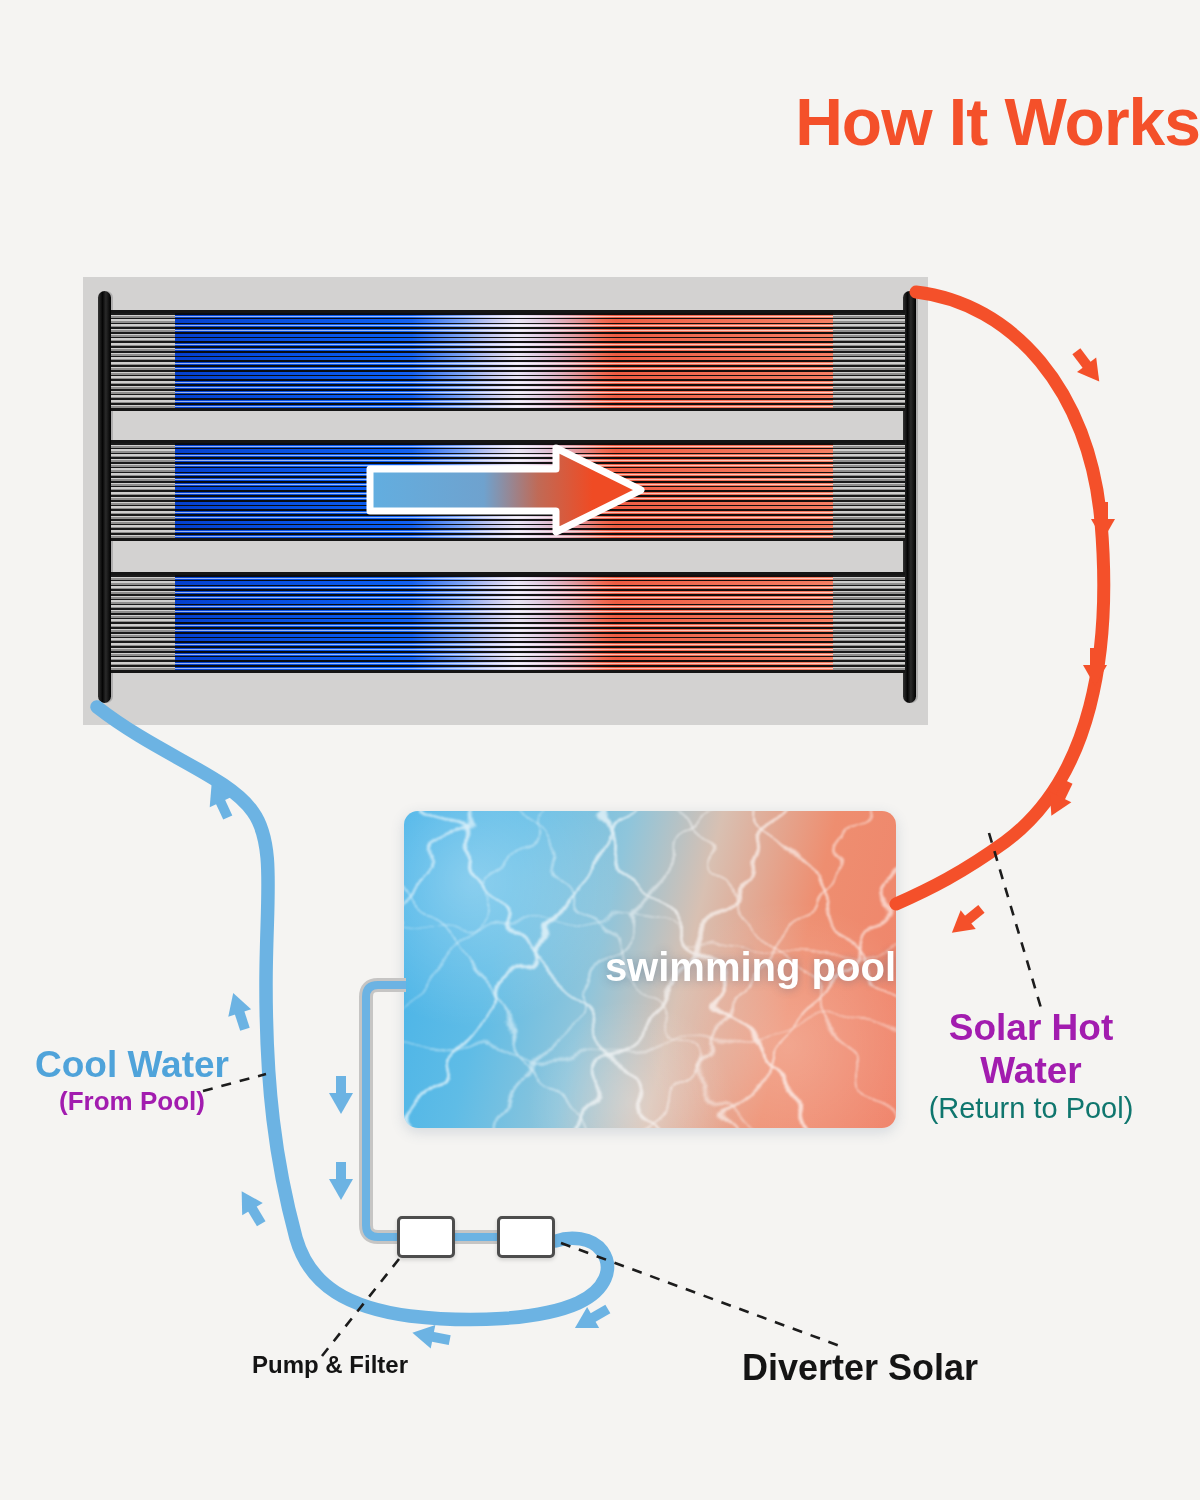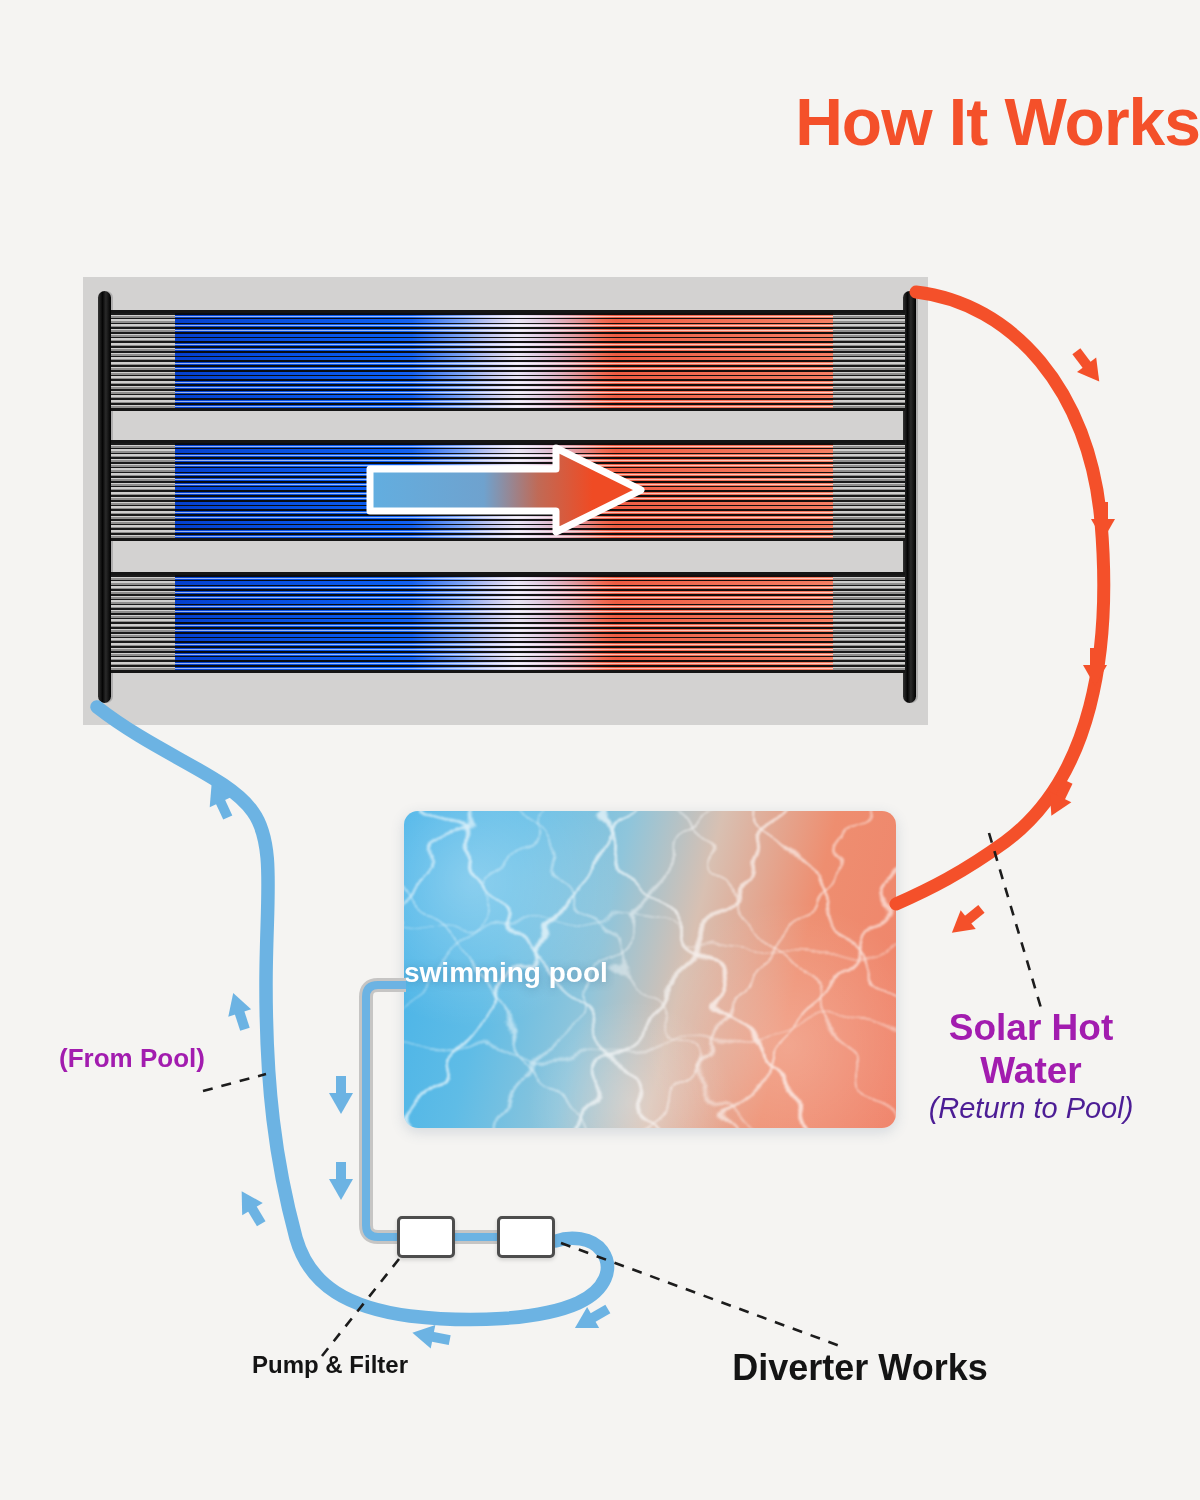--- a/index.html
+++ b/index.html
@@ -54,43 +54,43 @@
     box-shadow:0 4px 14px rgba(60,90,120,.18);
   }
   .pool::after{
     content:"";position:absolute;inset:0;
     background:
       radial-gradient(circle at 14% 22%, rgba(255,255,255,.30), rgba(255,255,255,0) 30%),
       radial-gradient(circle at 78% 74%, rgba(255,255,255,.22), rgba(255,255,255,0) 32%),
       radial-gradient(circle at 46% 92%, rgba(255,255,255,.25), rgba(255,255,255,0) 26%);
   }
   .pool-label{
-    position:absolute;left:0;top:146px;width:100%;text-align:left;z-index:2;
-    color:#fff;font-size:28px;font-weight:bold;
+    position:absolute;left:0;top:134px;width:100%;text-align:right;z-index:2;
+    color:#fff;font-size:40px;font-weight:bold;
     text-shadow:0 1px 8px rgba(40,80,120,.35);
   }
   
   .overlay{left:0;top:0;z-index:2;}
   
   .eq-box{
     width:58px;height:42px;background:#fff;border:3px solid #4d4d4d;border-radius:5px;
     box-sizing:border-box;z-index:3;box-shadow:0 2px 4px rgba(0,0,0,.15);
   }
   .pump-box{left:397px;top:1216px;}
   .valve-box{left:497px;top:1216px;}
   
   .lbl{z-index:4;text-align:center;line-height:1.15;}
   .lbl .big{font-weight:bold;display:block;}
   .lbl .small{display:block;}
   .cool-label{left:12px;top:1044px;width:240px;}
   .cool-label .big{font-size:37px;color:#4FA3DA;}
   .cool-label .small{font-size:26px;color:#a21caf;font-weight:bold;}
   .solar-label{left:898px;top:1007px;width:266px;}
   .solar-label .big{font-size:37px;color:#a21caf;}
-  .solar-label .small{font-size:29px;color:#4c1d95;font-style:italic;}
+  .solar-label .small{font-size:29px;color:#0f766e;}
   .pump-label{left:197px;top:1351px;width:266px;font-size:24px;font-weight:bold;color:#141414;}
   .valve-label{left:727px;top:1347px;width:266px;font-size:36px;font-weight:bold;color:#141414;}
 </style>
 </head>
 <body>
 
 <div class="stage">
 
   <div class="abs title">How It Works</div>
 
@@ -230,22 +230,23 @@
     <g transform="translate(594 1317) rotate(60)">
       <path d="M0 -16 L0 5" stroke="#6CB3E3" stroke-width="10" fill="none"></path>
         <path d="M-12 1 L0 22 L12 1 Z" fill="#6CB3E3"></path>
       </g>
   </svg>
 
   <div class="abs eq-box pump-box"></div>
   <div class="abs eq-box valve-box"></div>
 
   <div class="abs lbl cool-label">
+    <span class="big">Cool Water</span>
     <span class="small">(From Pool)</span>
   </div>
   <div class="abs lbl solar-label">
     <span class="big">Solar Hot Water</span>
     <span class="small">(Return to Pool)</span>
   </div>
   <div class="abs lbl pump-label">Pump &amp; Filter</div>
-  <div class="abs lbl valve-label">Diverter Works</div>
+  <div class="abs lbl valve-label">Diverter Solar</div>
 
 </div>
 
 </body></html>

